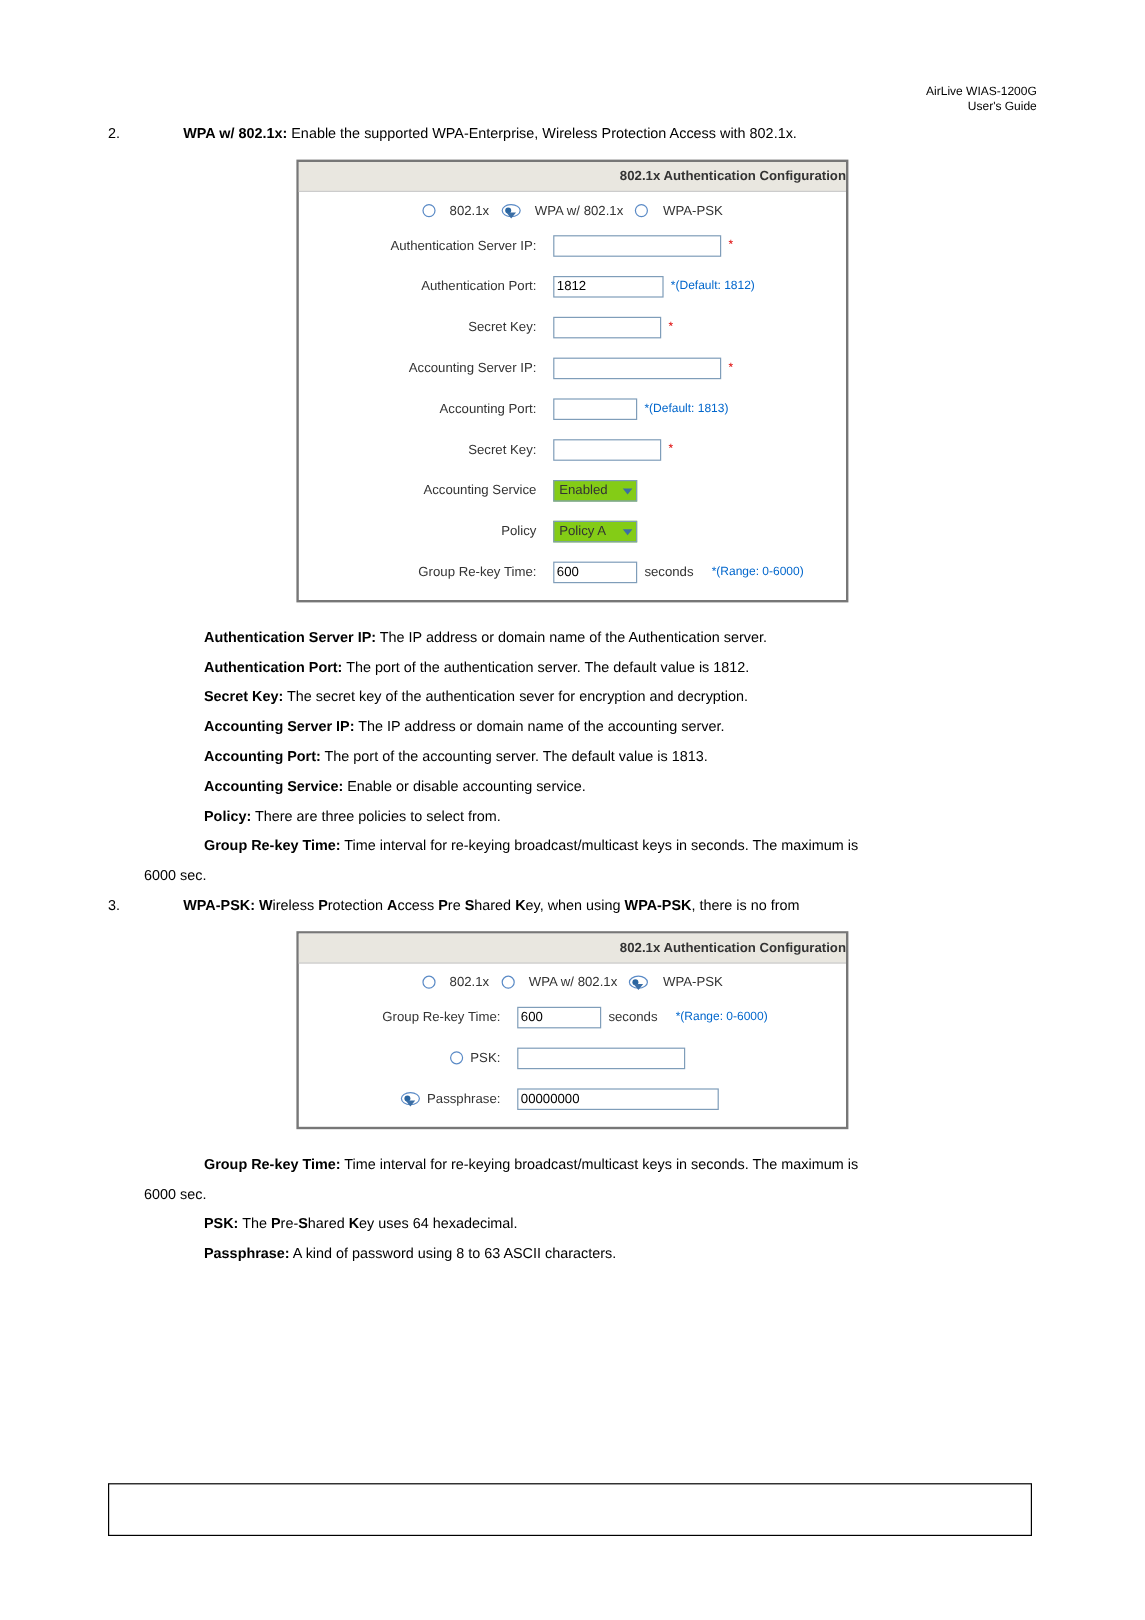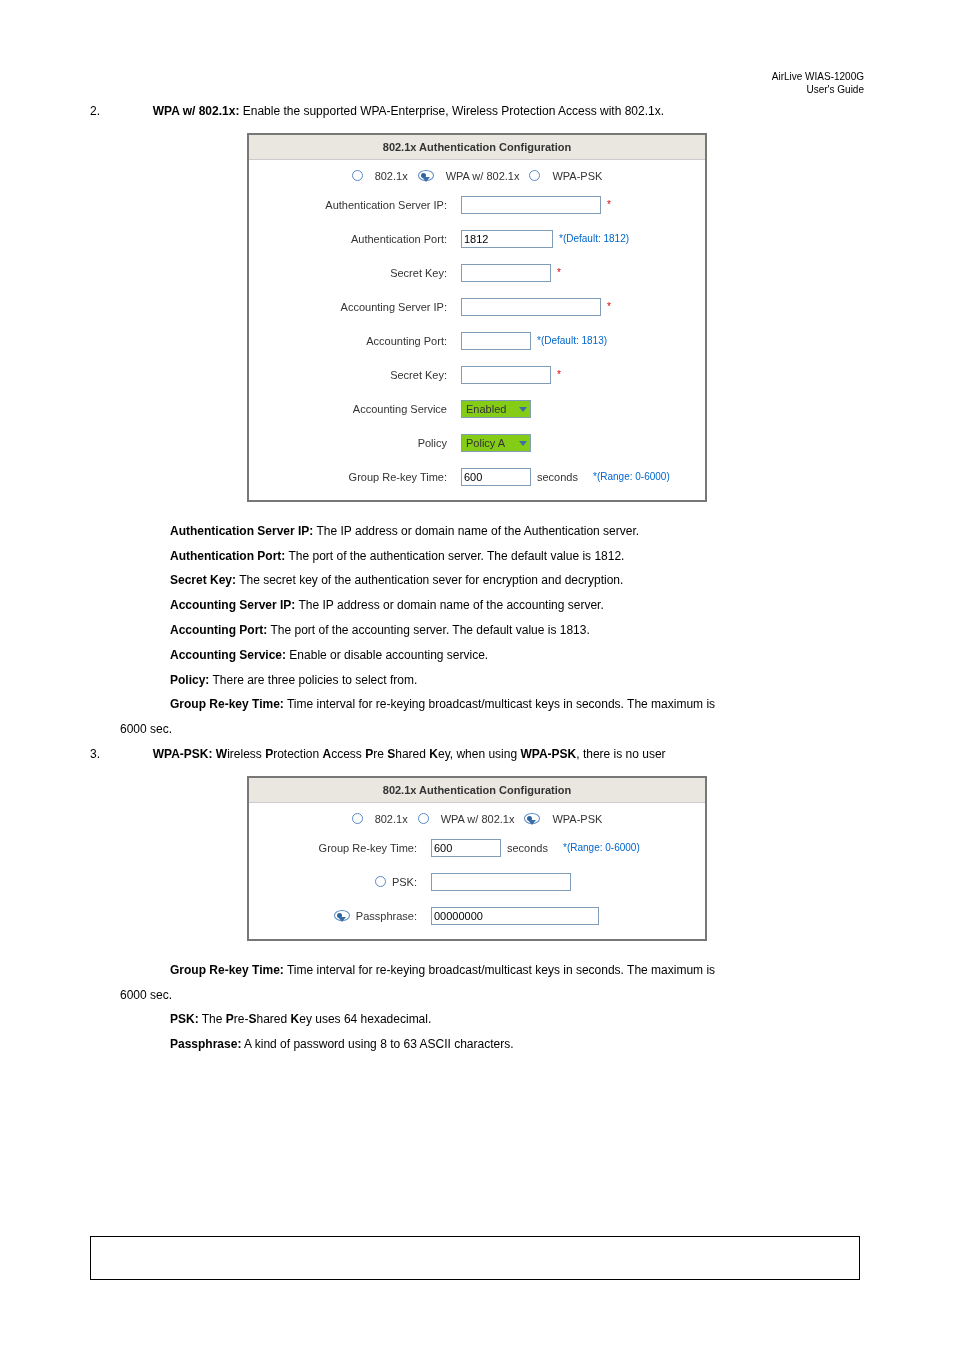--- a/index.html
+++ b/index.html
@@ -6,21 +6,21 @@
   body { width: 954px; height: 1350px; background: #fff; font-family: Arial, sans-serif; position: relative; color: #000; }
   .page { padding: 60px 90px 0 90px; }
   .header { position: absolute; top: 70px; right: 90px; text-align: right; font-size: 10px; line-height: 1.3; }
   .line1 { font-size: 12px; line-height: 1.9; margin-bottom: 2px; }
   .bold { font-weight: bold; }
   .num { display: inline-block; width: 20px; }
   .fig { display: block; margin: 10px auto 18px auto; }
 
   
   .panel { border: 2px solid #777; background: #fff; font-family: Tahoma, Arial, sans-serif; font-size: 11px; color: #333; }
-  .panel-hdr { background: #e9e7e0; text-align: center; font-weight: bold; padding: 6px 0; border-bottom: 1px solid #ccc; }
+  .panel-hdr { background: #e9e7e0; text-align: right; font-weight: bold; padding: 6px 0; border-bottom: 1px solid #ccc; }
   .panel-row { display: flex; align-items: center; padding: 8px 12px; }
   .panel-lbl { width: 200px; text-align: right; padding-right: 14px; }
   .panel-ctl { flex: 1; display: flex; align-items: center; gap: 6px; }
   .txt { border: 1px solid #7f9db9; height: 18px; width: 100px; padding: 0 2px; font-size: 11px; background: #fff; }
   .sel { border: 1px solid #7f9db9; height: 18px; font-size: 11px; background: #84cc16; padding-right: 14px; position: relative; display: inline-flex; align-items: center; }
   .sel::after { content: ""; position: absolute; right: 3px; top: 6px; border-left: 4px solid transparent; border-right: 4px solid transparent; border-top: 5px solid #3b6ea5; }
   .redstar { color: #d00; font-size: 10px; }
   .bluehint { color: #0066cc; font-size: 10px; }
   .radio { width: 11px; height: 11px; border: 1px solid #5a8ac6; border-radius: 50%; display: inline-block; vertical-align: middle; position: relative; margin-right: 2px; background: #fff; }
   .radio.sel .dot { position: absolute; width: 5px; height: 5px; background: #2a65a0; border-radius: 50%; top: 2px; left: 2px; }
@@ -127,21 +127,21 @@
   <div class="line1" style="padding-left:80px"><span class="bold">Accounting Server IP:</span><span> The IP address or domain name of the accounting server.</span></div>
   <div class="line1" style="padding-left:80px"><span class="bold">Accounting Port:</span><span> The port of the accounting server. The default value is 1813.</span></div>
   <div class="line1" style="padding-left:80px"><span class="bold">Accounting Service:</span><span> Enable or disable accounting service.</span></div>
   <div class="line1" style="padding-left:80px"><span class="bold">Policy:</span><span> There are three policies to select from.</span></div>
   <div class="line1" style="padding-left:80px"><span class="bold">Group Re-key Time:</span><span> Time interval for re-keying broadcast/multicast keys in seconds. The maximum is</span></div>
   <div class="line1" style="padding-left:30px"><span>6000 sec.</span></div>
 
   <div class="line1">
     <span class="num">3.</span>
     <span style="display:inline-block;width:36px"></span>
-    <span class="bold">WPA-PSK: W</span><span>ireless </span><span class="bold">P</span><span>rotection </span><span class="bold">A</span><span>ccess </span><span class="bold">P</span><span>re </span><span class="bold">S</span><span>hared </span><span class="bold">K</span><span>ey, when using </span><span class="bold">WPA-PSK</span><span>, there is no user</span>
+    <span class="bold">WPA-PSK: W</span><span>ireless </span><span class="bold">P</span><span>rotection </span><span class="bold">A</span><span>ccess </span><span class="bold">P</span><span>re </span><span class="bold">S</span><span>hared </span><span class="bold">K</span><span>ey, when using </span><span class="bold">WPA-PSK</span><span>, there is no from</span>
   </div>
 
   <div class="fig panel panel2">
     <div class="panel-hdr">802.1x Authentication Configuration</div>
     <div class="radio-row">
       <span class="radio"></span>
         <span>802.1x</span>
       <span class="radio"></span>
         <span>WPA w/ 802.1x</span>
       <span class="radio sel">

